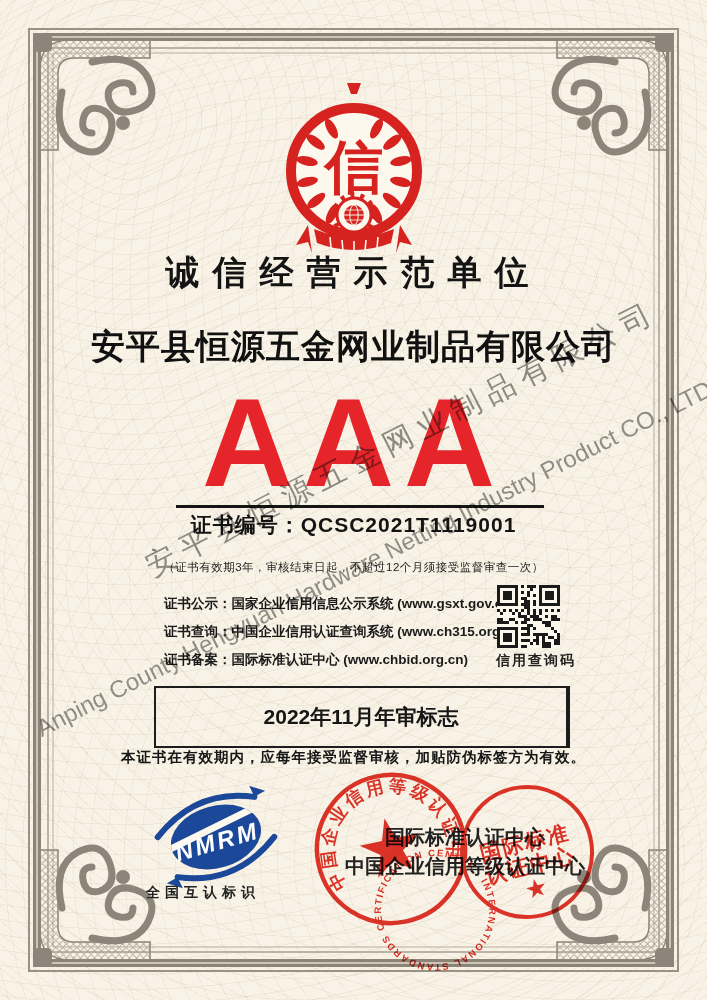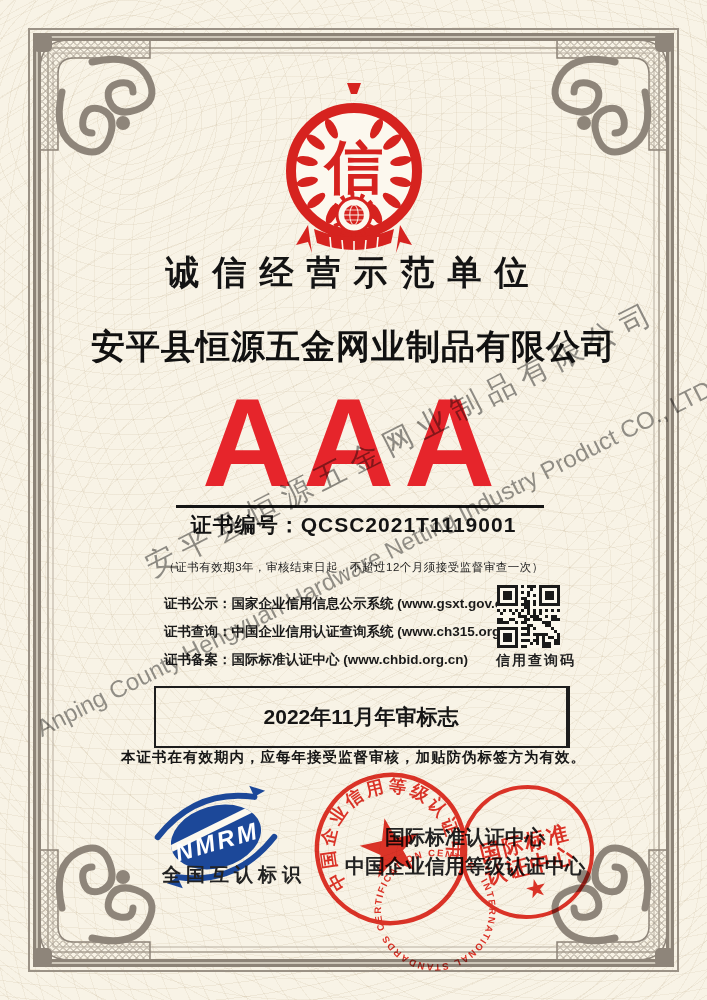--- a/index.html
+++ b/index.html
@@ -25,21 +25,21 @@
   .cert-line2{top:538px;font-size:20px;font-weight:800;letter-spacing:1px;color:#141414;}
   .valid-note{top:560px;font-size:11.5px;font-weight:400;letter-spacing:.5px;color:#222;}
   .info-block{top:590px;left:164px;font-size:13.5px;font-weight:700;line-height:28px;color:#1a1a1a;}
   .qr-wrap{left:497px;top:585px;}
   .qr-caption{left:486px;top:652px;width:86px;text-align:center;font-size:14px;font-weight:700;letter-spacing:2px;color:#222;margin-left:7px;}
   .audit-box{left:154px;top:686px;width:412px;height:58px;border:2px solid #1d1d1d;display:flex;}
   .audit-cell{flex:1;display:flex;align-items:center;justify-content:center;font-size:21px;font-weight:600;color:#161616;}
   .audit-cell:first-child{border-right:2px solid #1d1d1d;}
   .footer-note{top:748px;font-size:14.5px;font-weight:700;letter-spacing:1px;color:#161616;}
   .nmrm-wrap{left:150px;top:780px;}
-  .nmrm-caption{left:146px;top:862px;width:160px;text-align:right;font-size:19px;font-weight:700;letter-spacing:5px;color:#222;}
+  .nmrm-caption{left:146px;top:884px;width:160px;text-align:left;font-size:14px;font-weight:700;letter-spacing:5px;color:#222;}
   .org-lines{left:315px;top:823px;width:300px;text-align:center;font-size:20px;font-weight:600;color:#222;line-height:29px;z-index:12;}
   .stamps{left:0;top:0;z-index:20;mix-blend-mode:multiply;opacity:.92;}
   .watermark{z-index:15;mix-blend-mode:multiply;pointer-events:none;color:#4e4e4e;white-space:nowrap;}
   .wm-cn{left:148px;top:548px;font-size:30px;letter-spacing:8px;opacity:.62;transform:rotate(-27deg);transform-origin:left center;}
   .wm-en{left:38px;top:716px;font-size:24px;opacity:.60;transform:rotate(-27deg);transform-origin:left center;}
 </style>
 </head>
 <body>
 
 <div class="page">

